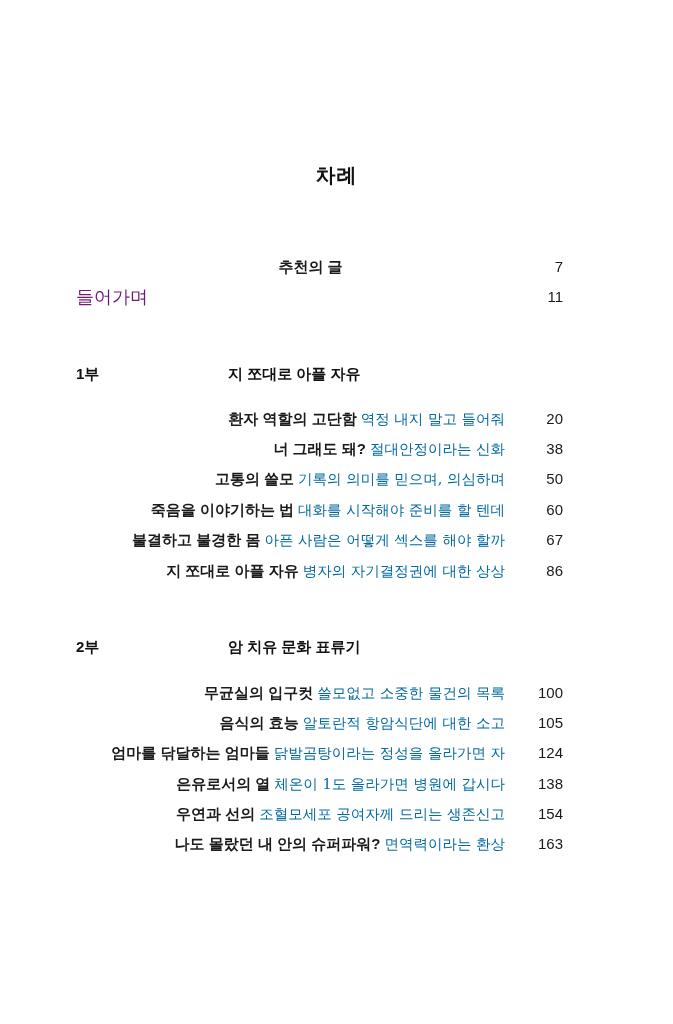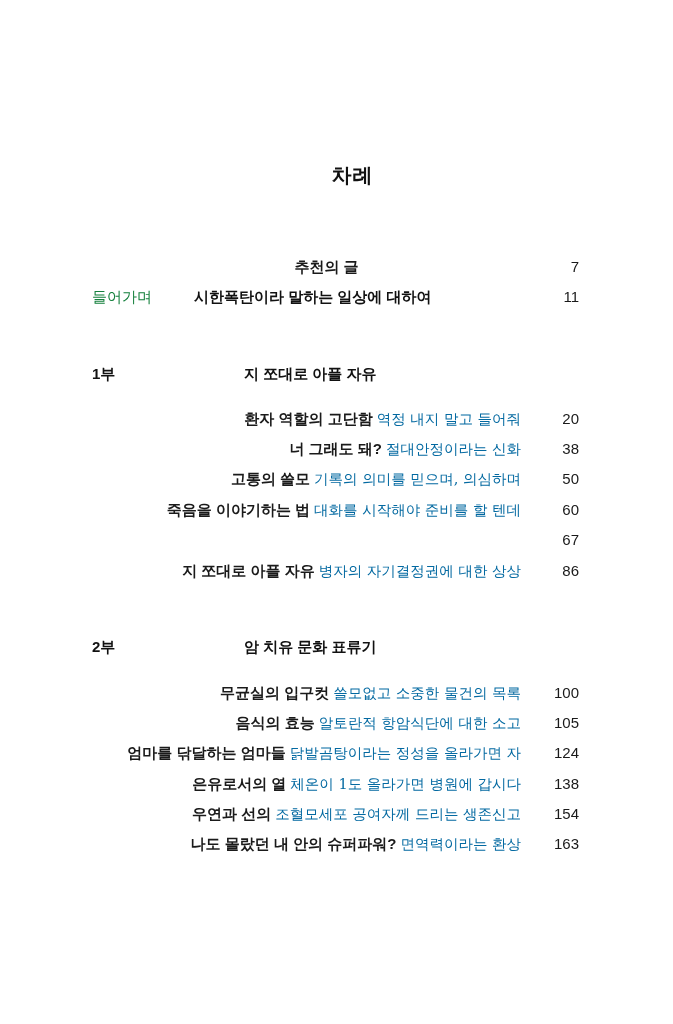--- a/index.html
+++ b/index.html
@@ -1,36 +1,36 @@
 <!DOCTYPE html>
 <html><head>
 <meta charset="utf-8">
 <style>
   html, body { margin: 0; padding: 0; background: #ffffff; }
   body { width: 673px; height: 1024px; position: relative; overflow: hidden; color: #111; }
-  .page { position: absolute; left: 16px; top: 0; width: 543px; height: 1024px; text-decoration: underline; }
+  .page { position: absolute; left: 0; top: 0; width: 543px; height: 1024px; text-decoration: underline; }
   .title {
     position: absolute; left: 0; width: 673px; top: 162px; text-align: center;
     font-family: "Liberation Sans", "DejaVu Sans", sans-serif; font-weight: bold; font-size: 20px;
     letter-spacing: 1px;
   }
   .row { position: absolute; left: 0; width: 673px; height: 22px; }
   .entry {
     position: absolute; right: 168px; top: 0; white-space: nowrap; font-size: 15px; line-height: 22px;
   }
   .entry.center-intro { right: auto; left: 0; width: 673px; text-align: center; }
   .t { font-family: "Liberation Sans", "DejaVu Sans", sans-serif; font-weight: bold; color: #1a1a1a; }
   .s { font-family: "DejaVu Serif", "Liberation Serif", serif; font-weight: normal; color: #0369a1; margin-left: 4px; font-size: 14.5px; }
   .pg {
     position: absolute; right: 110px; top: 0; line-height: 22px; font-size: 15px;
     font-family: "Liberation Sans", "DejaVu Sans", sans-serif; color: #1a1a1a; text-align: right;
   }
   .lead {
-    position: absolute; left: 76px; top: 0; line-height: 22px; font-size: 15px;
-    font-family: "DejaVu Serif", "Liberation Serif", serif; color: #15803d;
+    position: absolute; left: 76px; top: 0; line-height: 22px; font-size: 18px;
+    font-family: "DejaVu Serif", "Liberation Serif", serif; color: #701a75;
   }
   .part-label {
     position: absolute; left: 76px; top: 0; line-height: 22px; font-size: 15px;
     font-family: "Liberation Sans", "DejaVu Sans", sans-serif; font-weight: bold;
   }
   .part-title {
     position: absolute; left: 228px; top: 0; line-height: 22px; font-size: 15px;
     font-family: "Liberation Sans", "DejaVu Sans", sans-serif; font-weight: bold;
   }
   .intro-title-plain {
@@ -47,21 +47,20 @@
 
   <div class="row" style="top:256px;">
     <span class="entry center-intro" style="left:-26px;">
       <span class="t">추천의 글</span>
     </span>
     <span class="pg">7</span>
   </div>
 
   <div class="row" style="top:286px;">
     <span class="lead">들어가며</span>
-    <span class="intro-title-plain">시한폭탄이라 말하는 일상에 대하여</span>
     <span class="pg">11</span>
   </div>
 
   <div class="row" style="top:363px;">
     <span class="part-label">1부</span>
     <span class="part-title">지 쪼대로 아플 자유</span>
   </div>
 
   <div class="row" style="top:408px;">
     <span class="entry">
@@ -81,20 +80,23 @@
     </span>
     <span class="pg">50</span>
   </div>
   <div class="row" style="top:499px;">
     <span class="entry">
       <span class="t">죽음을 이야기하는 법</span><span class="s">대화를 시작해야 준비를 할 텐데</span>
     </span>
     <span class="pg">60</span>
   </div>
   <div class="row" style="top:529px;">
+    <span class="entry">
+      <span class="t">불결하고 불경한 몸</span><span class="s">아픈 사람은 어떻게 섹스를 해야 할까</span>
+    </span>
     <span class="pg">67</span>
   </div>
   <div class="row" style="top:560px;">
     <span class="entry">
       <span class="t">지 쪼대로 아플 자유</span><span class="s">병자의 자기결정권에 대한 상상</span>
     </span>
     <span class="pg">86</span>
   </div>
 
   <div class="row" style="top:636px;">

